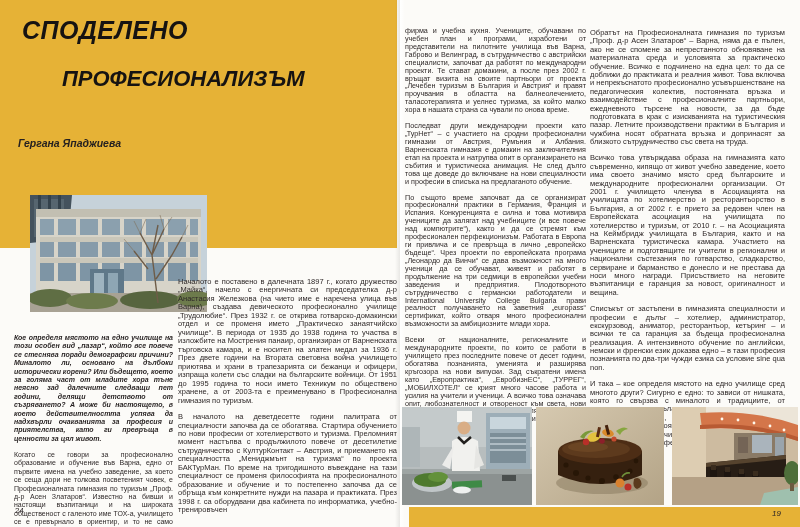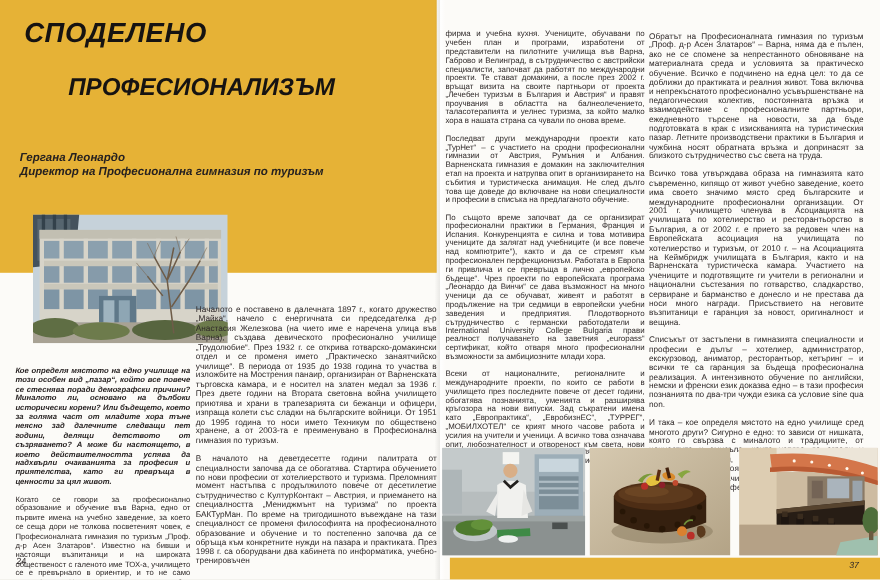--- a/index.html
+++ b/index.html
@@ -48,22 +48,21 @@
 
   <div class="yellow-block" style="background:#e6b236;"></div>
 
   <div class="section-label">СПОДЕЛЕНО</div>
 
   <div class="page-title">
     <div>ПРОФЕСИОНАЛИЗЪМ</div>
   </div>
 
   <div class="author">
-    <div>Гергана Леонардо</div>
-    <div>Директор на Професионална гимназия по туризъм</div>
+    <div>Гергана Япаджиева</div>
   </div>
 
   <span class="photo" style="left:30px;top:195px;width:177px;height:117px;">
     <svg viewBox="0 0 177 117" preserveAspectRatio="none">
       <rect x="0" y="0" width="177" height="117" fill="#c6d2da"></rect>
       <polygon points="0,0 42,0 38,44 0,48" fill="#44525d"></polygon>
       <rect x="4" y="4" width="30" height="38" fill="#56656f"></rect>
       <rect x="8" y="0" width="3" height="44" fill="#33414b"></rect>
       <rect x="18" y="0" width="3" height="44" fill="#33414b"></rect>
       <rect x="28" y="0" width="3" height="44" fill="#33414b"></rect>
@@ -231,15 +230,15 @@
           <rect x="81" y="64" width="5" height="5"></rect>
       </g>
       <rect x="0" y="70" width="126" height="28" fill="#b5a186"></rect>
       <path d="M92,86 L126,80 L126,98 L88,98 Z" fill="#9fc0ae"></path>
       <ellipse cx="120" cy="66" rx="8" ry="12" fill="#4e6e3a"></ellipse>
       <rect x="118" y="76" width="4" height="8" fill="#6b5a40"></rect>
     </svg>
   </span>
 
   <div class="yellow-band" style="background:#e6b236;"></div>
-  <div class="pagenum pagenum-right">37</div>
+  <div class="pagenum pagenum-right">19</div>
 
 </div>
 
 </body></html>

